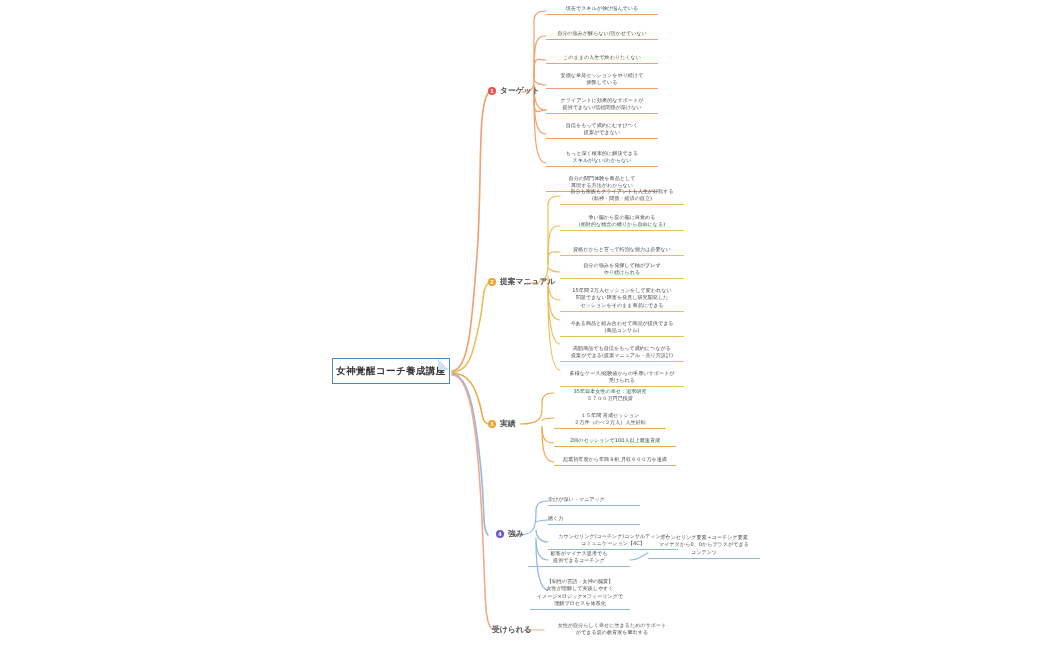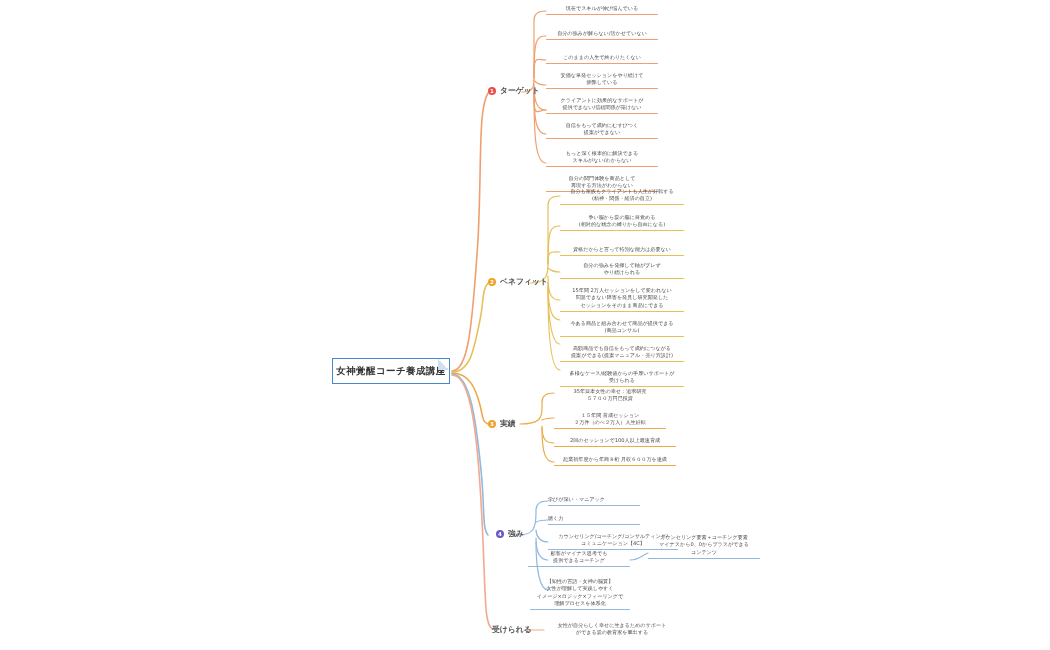--- a/index.html
+++ b/index.html
@@ -171,21 +171,21 @@
 提供できない/信頼関係が築けない</div>
   <div class="topic underline u-orange" style="left:546px; top:122px; width:112px;">自信をもって成約にむすびつく
 提案ができない</div>
   <div class="topic underline u-orange" style="left:546px; top:150px; width:112px;">もっと深く根本的に解決できる
 スキルがない/わからない</div>
   <div class="topic underline u-orange" style="left:546px; top:175px; width:112px;">自分の関門体験を商品として
 再現する方法がわからない</div>
 
   <div class="branch-head" style="left:488px; top:276px;">
     <span class="badge" style="background:#f0a32a;">2</span>
-    <span class="head-label">ベネフィット</span>
+    <span class="head-label">提案マニュアル</span>
   </div>
 
   <div class="topic underline u-gold" style="left:560px; top:188px; width:124px;">自分も家族もクライアントも人生が好転する
 (精神・関係・経済の自立)</div>
   <div class="topic underline u-gold" style="left:560px; top:214px; width:124px;">争い脳から愛の脳に目覚める
 (相対的な観念の縛りから自由になる)</div>
   <div class="topic underline u-gold" style="left:560px; top:246px; width:124px;">資格だからと言って特別な能力は必要ない</div>
   <div class="topic underline u-gold" style="left:560px; top:262px; width:124px;">自分の強みを発揮して軸がブレず
 やり続けられる</div>
   <div class="topic underline u-gold" style="left:560px; top:287px; width:124px;">15年間 2万人セッションをして変われない

